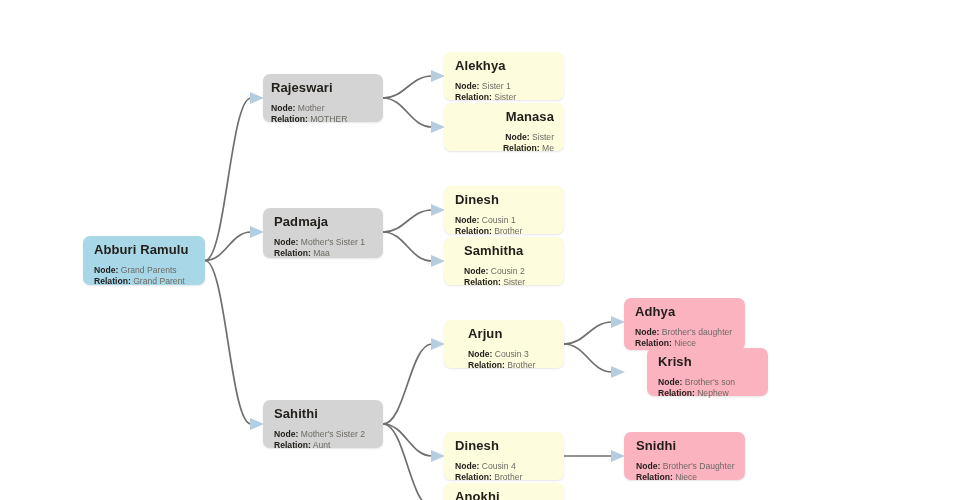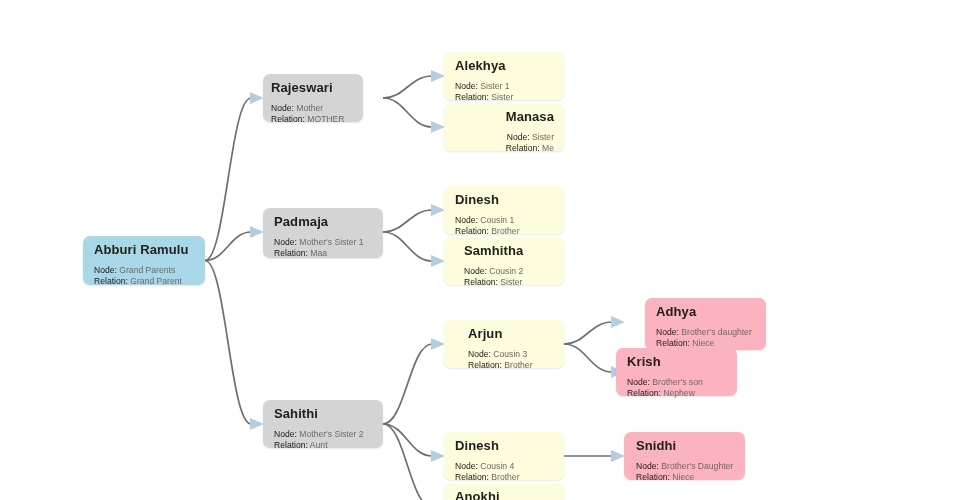--- a/index.html
+++ b/index.html
@@ -50,21 +50,21 @@
     white-space: nowrap;
   }
   .node-row {
     font-size: 8.6px;
     line-height: 11px;
     color: #6d6a63;
     white-space: nowrap;
   }
   .node-row b {
     color: #23201c;
-    font-weight: normal;
+    font-weight: bold;
   }
   .edge-path {
     fill: none;
     stroke: #6f6f6f;
     stroke-width: 1.7;
   }
   .arrow-head {
     fill: #b6cde0;
   }
 </style>
@@ -98,21 +98,21 @@
       <path d="M 564 344 C 585.6 344, 590.4 372, 612 372" class="edge-path" stroke="#6f6f6f"></path>
       <polygon points="611,366 625,372 611,378" class="arrow-head" fill="#b6cde0"></polygon>
       <path d="M 564 456 L 612 456" class="edge-path" stroke="#6f6f6f"></path>
       <polygon points="611,450 625,456 611,462" class="arrow-head" fill="#b6cde0"></polygon>
     </svg>
 <div class="node grand" style="left: 83px; top: 236px; width: 122px; height: 49px;">
       <div class="node-title">Abburi Ramulu</div>
       <div class="node-row"><b>Node:</b> <span>Grand Parents</span></div>
       <div class="node-row"><b>Relation:</b> <span>Grand Parent</span></div>
     </div>
-    <div class="node parent" style="left: 263px; top: 74px; width: 100px; height: 48px; padding-left: 8px;">
+    <div class="node parent" style="left: 263px; top: 74px; width: 120px; height: 48px; padding-left: 8px;">
       <div class="node-title">Rajeswari</div>
       <div class="node-row"><b>Node:</b> <span>Mother</span></div>
       <div class="node-row"><b>Relation:</b> <span>MOTHER</span></div>
     </div>
     <div class="node parent" style="left: 263px; top: 208px; width: 120px; height: 50px;">
       <div class="node-title">Padmaja</div>
       <div class="node-row"><b>Node:</b> <span>Mother's Sister 1</span></div>
       <div class="node-row"><b>Relation:</b> <span>Maa</span></div>
     </div>
     <div class="node parent" style="left: 263px; top: 400px; width: 120px; height: 48px;">
@@ -146,26 +146,26 @@
       <div class="node-row"><b>Relation:</b> <span>Brother</span></div>
     </div>
     <div class="node child" style="left: 444px; top: 432px; width: 120px; height: 48px;">
       <div class="node-title">Dinesh</div>
       <div class="node-row"><b>Node:</b> <span>Cousin 4</span></div>
       <div class="node-row"><b>Relation:</b> <span>Brother</span></div>
     </div>
     <div class="node child" style="left: 444px; top: 483px; width: 120px; height: 48px;">
       <div class="node-title">Anokhi</div>
     </div>
-    <div class="node grandchild" style="left: 624px; top: 298px; width: 121px; height: 52px; margin-left: 21px;">
+    <div class="node grandchild" style="left: 624px; top: 298px; width: 121px; height: 52px;">
       <div class="node-title">Adhya</div>
       <div class="node-row"><b>Node:</b> <span>Brother's daughter</span></div>
       <div class="node-row"><b>Relation:</b> <span>Niece</span></div>
     </div>
-    <div class="node grandchild" style="left: 616px; top: 348px; width: 121px; height: 48px;">
+    <div class="node grandchild" style="left: 647px; top: 348px; width: 121px; height: 48px;">
       <div class="node-title">Krish</div>
       <div class="node-row"><b>Node:</b> <span>Brother's son</span></div>
       <div class="node-row"><b>Relation:</b> <span>Nephew</span></div>
     </div>
     <div class="node grandchild" style="left: 624px; top: 432px; width: 121px; height: 48px; padding-left: 12px;">
       <div class="node-title">Snidhi</div>
       <div class="node-row"><b>Node:</b> <span>Brother's Daughter</span></div>
       <div class="node-row"><b>Relation:</b> <span>Niece</span></div>
     </div>
   </div>

